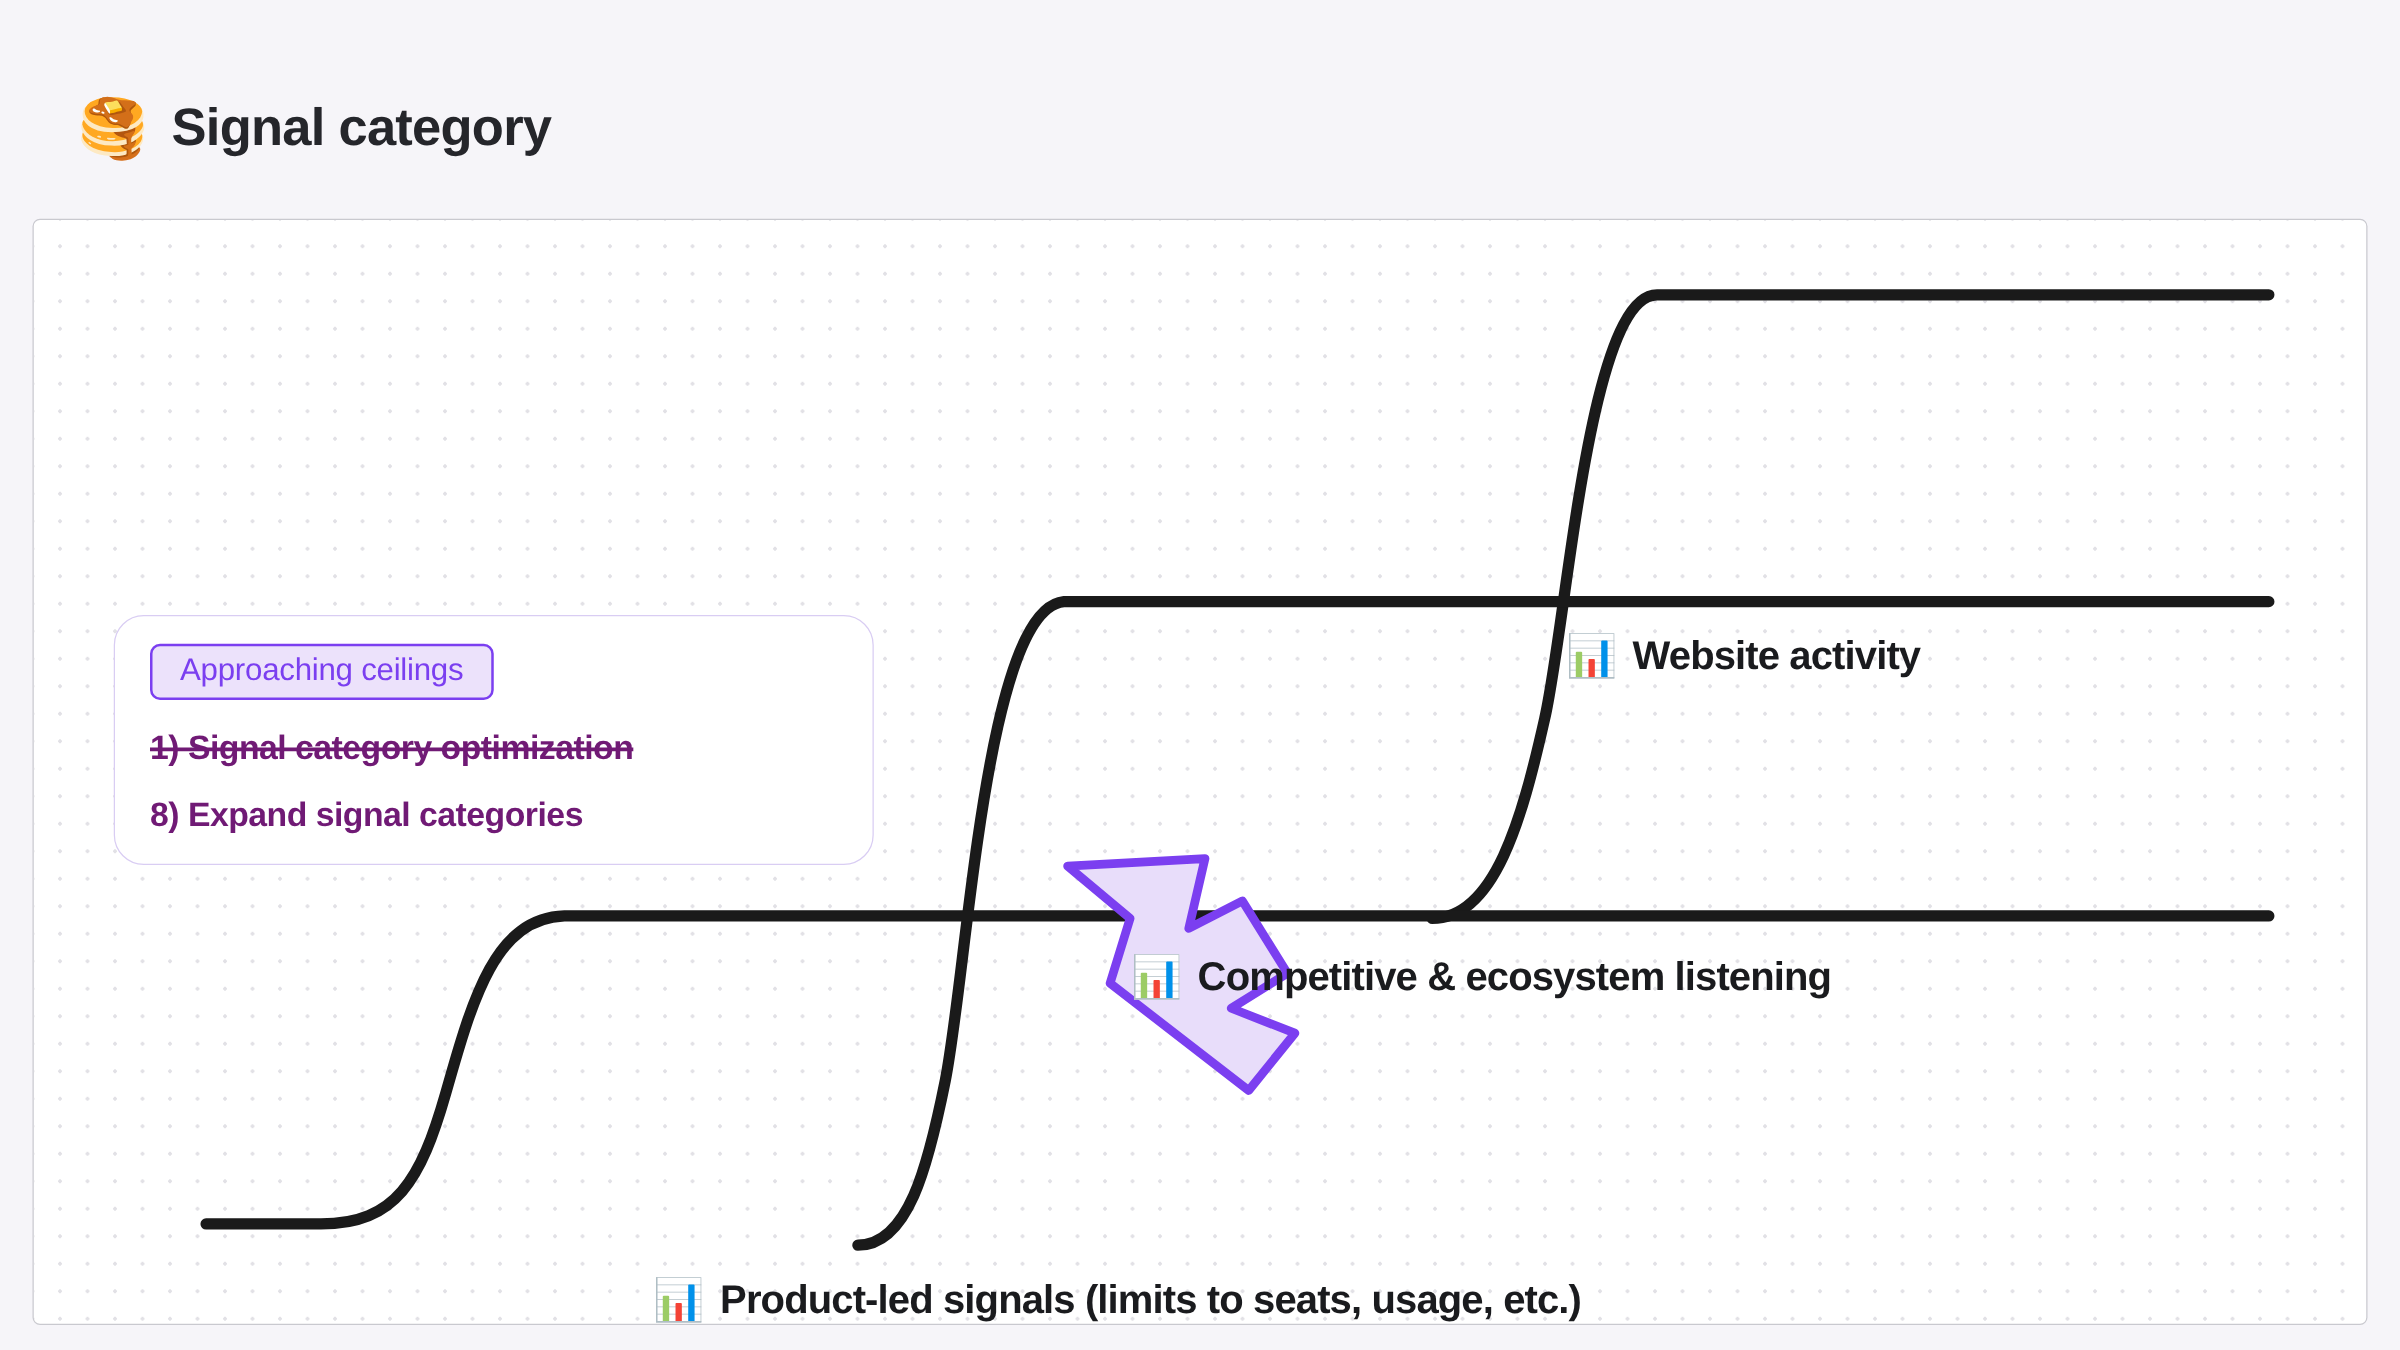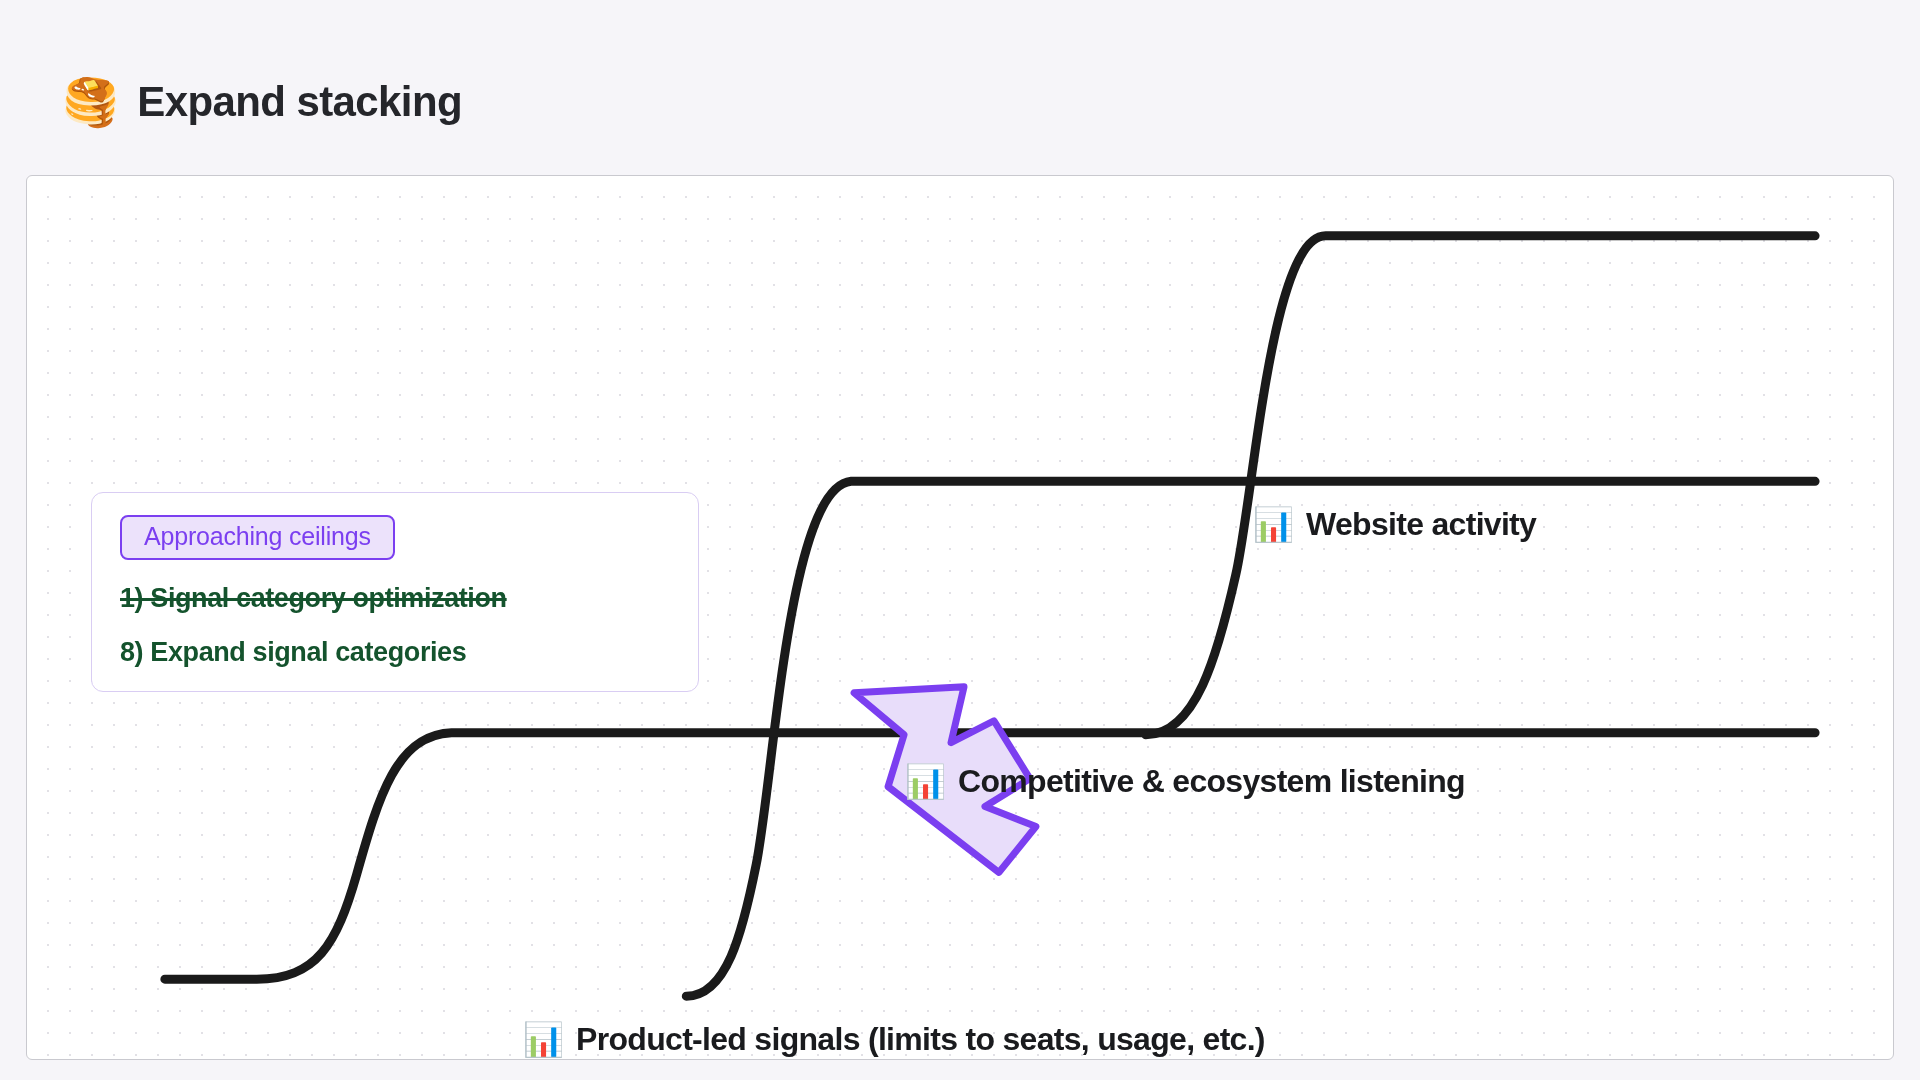--- a/index.html
+++ b/index.html
@@ -92,54 +92,54 @@
 
   
   .legend-card {
     position: absolute;
     left: 64px;
     top: 316px;
     width: 608px;
     height: 200px;
     background: #ffffff;
     border: 1.5px solid #d9cdf3;
-    border-radius: 12px;
+    border-radius: 24px;
     padding: 22px 28px;
   }
   .badge {
     display: inline-block;
     background: #ece2fb;
     border: 2px solid #7b3ff0;
     border-radius: 8px;
     color: #7b3ff0;
     font-size: 25px;
     font-weight: 400;
     letter-spacing: -0.2px;
     padding: 5px 22px 7px 22px;
     line-height: 1.15;
   }
   .legend-item {
     font-size: 27px;
     font-weight: 700;
-    color: #14532d;
+    color: #701a75;
     letter-spacing: -0.4px;
     margin-top: 22px;
     line-height: 1.2;
   }
   .legend-item.struck {
     text-decoration: line-through;
     text-decoration-thickness: 2.5px;
   }
 </style>
 </head>
 <body>
 
 <div class="page-header">
   <span class="emoji">🥞</span>
-  <span class="page-title">Expand stacking</span>
+  <span class="page-title">Signal category</span>
 </div>
 
 <div class="canvas">
 
   <div class="dot-grid"></div>
 
   <svg class="diagram-svg" viewBox="0 0 1868 885" preserveAspectRatio="none">
 
     <path d="M 1120 560 C 1170 560 1192 480 1210 400 C 1228 322 1245 60 1300 60 L 1790 60" fill="none" stroke="#1a1a1a" stroke-width="9" stroke-linecap="round" stroke-linejoin="round"></path>
 

